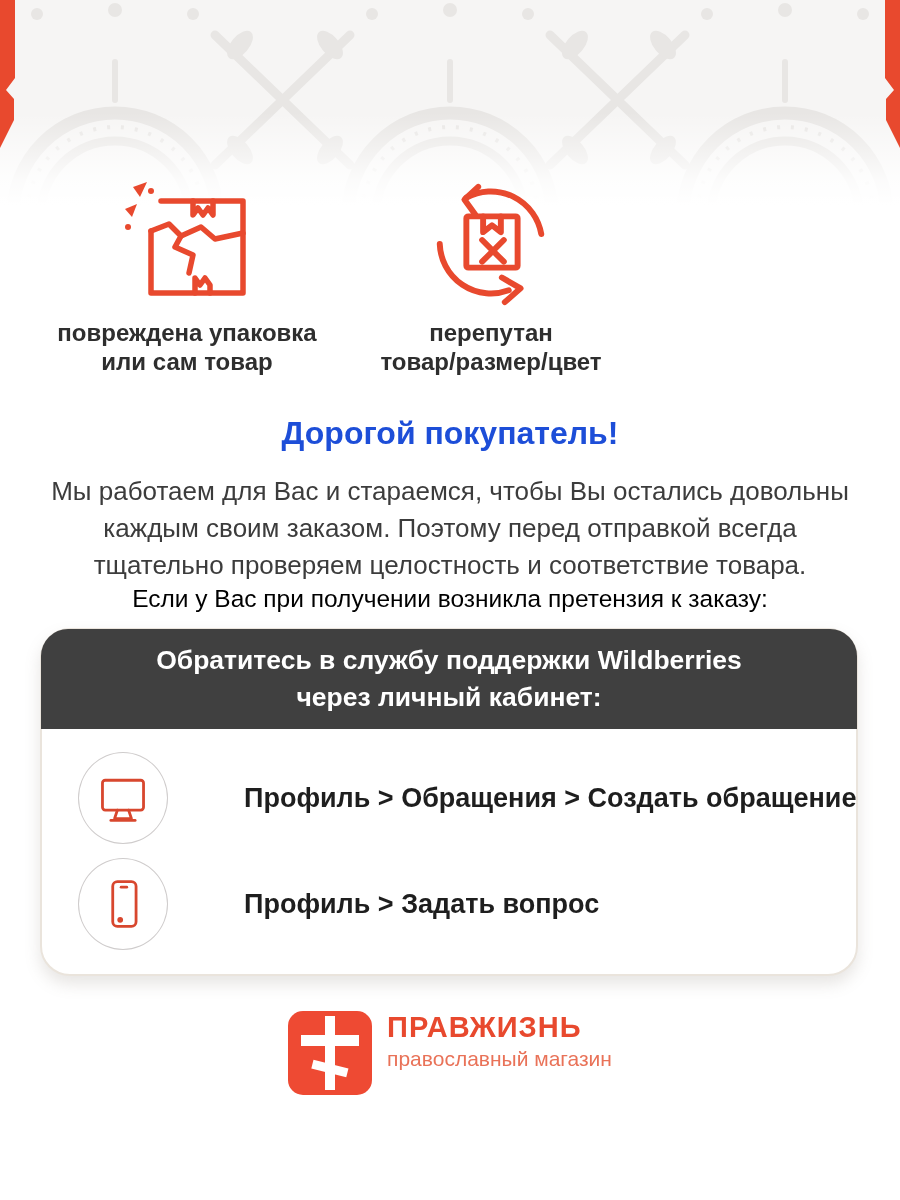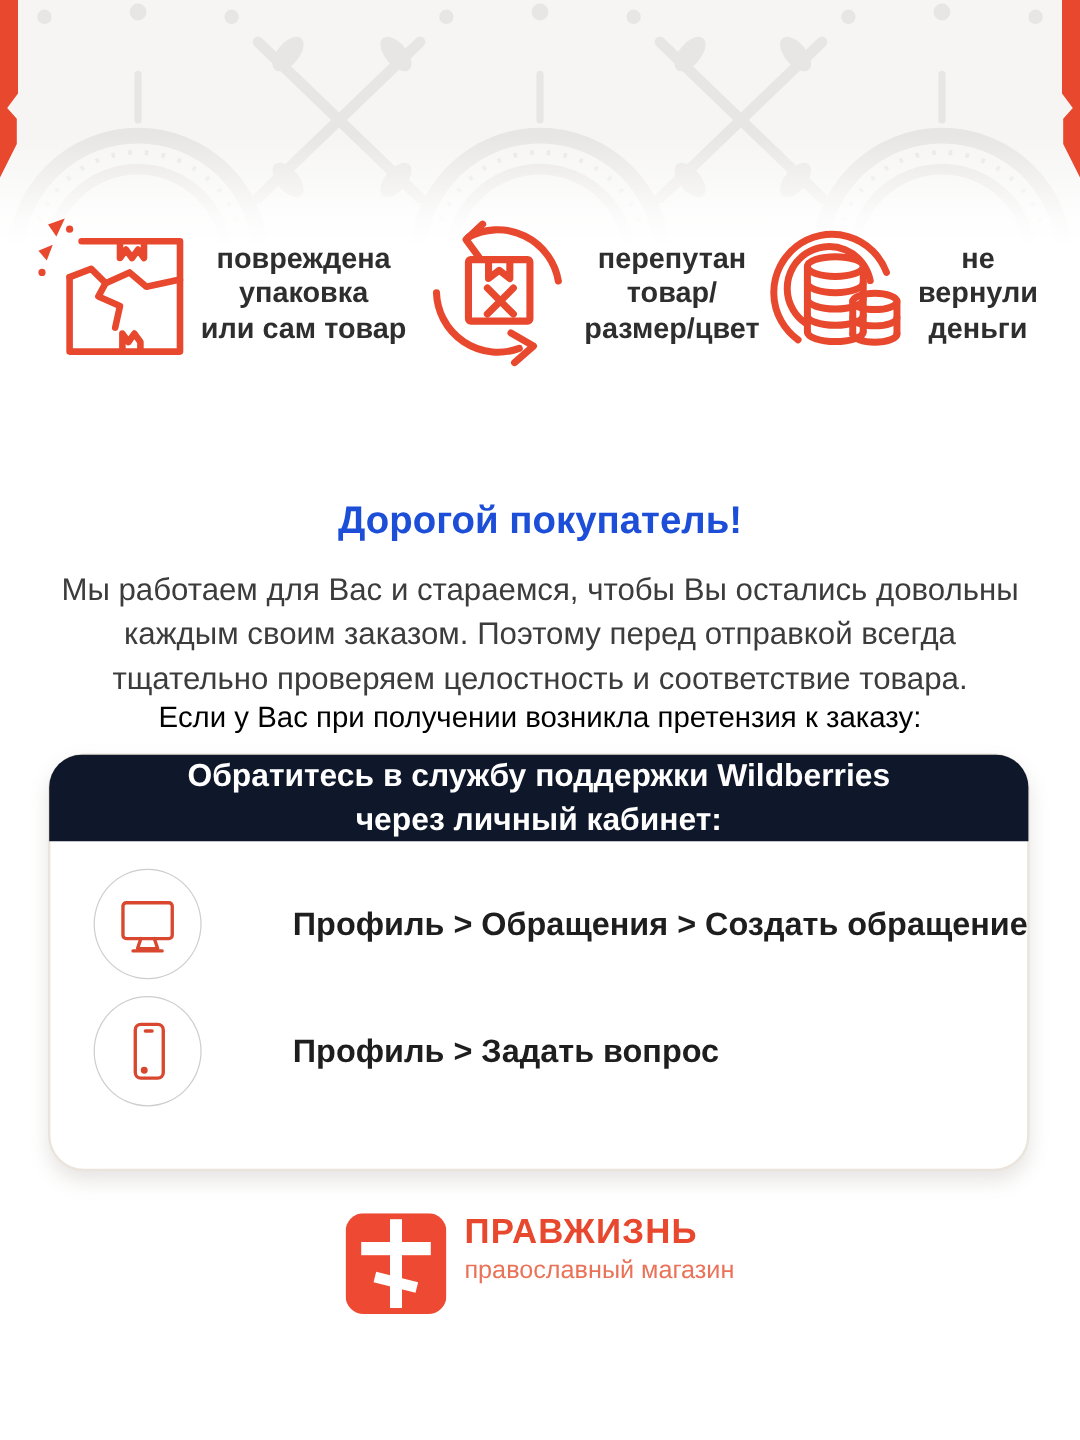--- a/index.html
+++ b/index.html
@@ -13,40 +13,40 @@
   .ornament-fade{position:absolute;left:0;top:0;width:100%;height:100%;
     background:linear-gradient(180deg,rgba(255,255,255,0) 55%,rgba(255,255,255,.85) 88%,#ffffff 100%);}
   .corner-bar{position:absolute;top:0;width:18px;height:150px;}
   .corner-bar.left{left:0;}
   .corner-bar.right{right:0;transform:scaleX(-1);}
   
   .title{position:absolute;top:78px;left:0;width:100%;text-align:center;
     font-size:61px;font-weight:700;letter-spacing:-1px;color:#2b2b2b;white-space:nowrap;}
   
   .claims{position:absolute;top:172px;left:0;width:900px;display:flex;padding-left:28px;box-sizing:border-box;}
-  .claim{display:flex;flex-direction:row;align-items:center;}
+  .claim{display:flex;flex-direction:column;align-items:center;}
   .claim:nth-child(1){width:318px;}
   .claim:nth-child(2){width:290px;}
   .claim:nth-child(3){width:232px;}
   .claim-icon{height:140px;display:flex;align-items:center;justify-content:center;}
   .claim-label{margin-top:6px;font-size:24px;font-weight:700;line-height:1.22;color:#2e2e2e;
     text-align:center;white-space:pre-line;}
   
   .greeting{position:absolute;top:415px;left:0;width:100%;text-align:center;
     font-size:32px;font-weight:700;color:#1d4ed8;}
   .body-text{position:absolute;top:473px;left:50px;width:800px;text-align:center;
     font-size:26px;line-height:1.42;color:#3c3c3c;white-space:pre-line;}
   .lead-in{position:absolute;top:585px;left:0;width:100%;text-align:center;
     font-size:24.5px;color:#000000;}
   
   .support-card{position:absolute;top:628px;left:40px;width:818px;height:348px;background:#ffffff;
     border:2px solid #eae4dc;border-radius:30px;box-sizing:border-box;
     box-shadow:0 8px 16px rgba(120,110,100,.18);}
-  .card-header{background:#0f172a;border-radius:27px 27px 0 0;margin:-1px -1px 0 -1px;
-    height:72px;display:flex;flex-direction:column;justify-content:center;
+  .card-header{background:#404040;border-radius:27px 27px 0 0;margin:-1px -1px 0 -1px;
+    height:100px;display:flex;flex-direction:column;justify-content:center;
     color:#ffffff;font-weight:700;font-size:26.5px;line-height:1.38;text-align:center;}
   .card-rows{padding:24px 0 0 36px;}
   .card-row{display:flex;align-items:center;margin-bottom:16px;height:90px;}
   .icon-circle{width:88px;height:90px;border:1.5px solid #cfcccc;border-radius:50%;
     display:flex;align-items:center;justify-content:center;flex:0 0 auto;background:#fff;}
   .row-path{margin-left:76px;font-size:27px;font-weight:700;color:#1e1e1e;white-space:nowrap;}
   
   .logo{position:absolute;top:1011px;left:30px;width:840px;display:flex;align-items:flex-start;justify-content:center;}
   .logo-mark{width:84px;height:84px;flex:0 0 auto;}
   .logo-text{margin-left:15px;}
@@ -147,40 +147,20 @@
           <path d="M18,72 A52,52 0 0 0 88,119"></path>
           <path d="M84,131 L100,117 L81,106"></path>
           <rect x="45" y="44" width="52" height="52" rx="2"></rect>
           <path d="M62,44 V60 L71,53 L80,60 V44"></path>
           <path d="M61,68 L83,90 M83,68 L61,90"></path>
         </svg>
       </div>
       <div class="claim-label">перепутан
 товар/размер/цвет</div>
     </div>
-    <div class="claim">
-      <div class="claim-icon">
-        <svg width="126" height="122" viewBox="0 0 130 125" fill="none" stroke="#e8492e" stroke-width="6" stroke-linecap="round">
-          <path d="M30,105 A50,50 0 1 1 106,47"></path>
-          <path d="M37,91 A36,36 0 1 1 92,54"></path>
-          <ellipse cx="62" cy="42" rx="24" ry="8.5"></ellipse>
-          <path d="M38,42 V98 M86,42 V98"></path>
-          <path d="M38,56 A24,8.5 0 0 0 86,56"></path>
-          <path d="M38,70 A24,8.5 0 0 0 86,70"></path>
-          <path d="M38,84 A24,8.5 0 0 0 86,84"></path>
-          <path d="M38,98 A24,8.5 0 0 0 86,98"></path>
-          <ellipse cx="96" cy="72" rx="19" ry="7"></ellipse>
-          <path d="M77,72 V100 M115,72 V100"></path>
-          <path d="M77,86 A19,7 0 0 0 115,86"></path>
-          <path d="M77,100 A19,7 0 0 0 115,100"></path>
-        </svg>
-      </div>
-      <div class="claim-label">не вернули
-деньги</div>
-    </div>
   </div>
 
   <div class="greeting">Дорогой покупатель!</div>
   <div class="body-text">Мы работаем для Вас и стараемся, чтобы Вы остались довольны
 каждым своим заказом. Поэтому перед отправкой всегда
 тщательно проверяем целостность и соответствие товара.</div>
   <div class="lead-in">Если у Вас при получении возникла претензия к заказу:</div>
 
   <div class="support-card">
     <div class="card-header">

